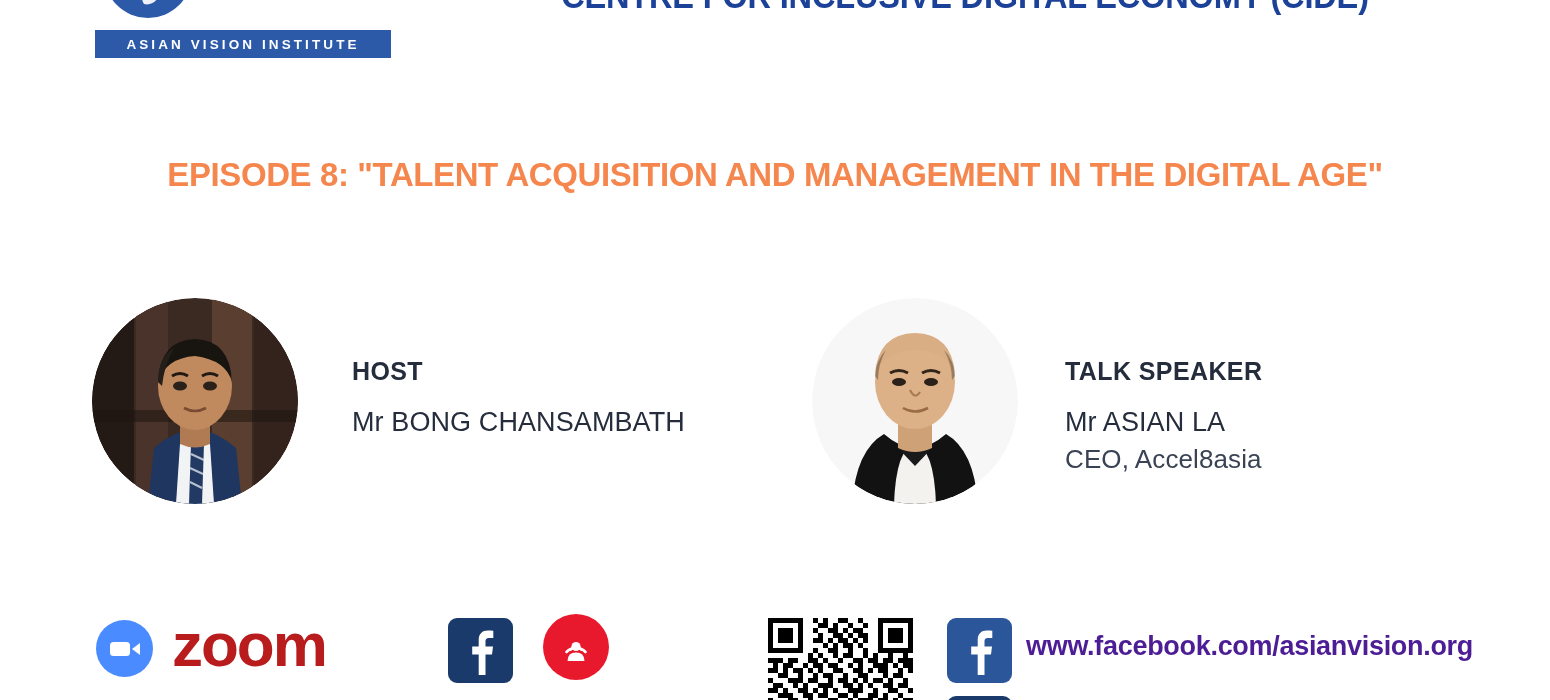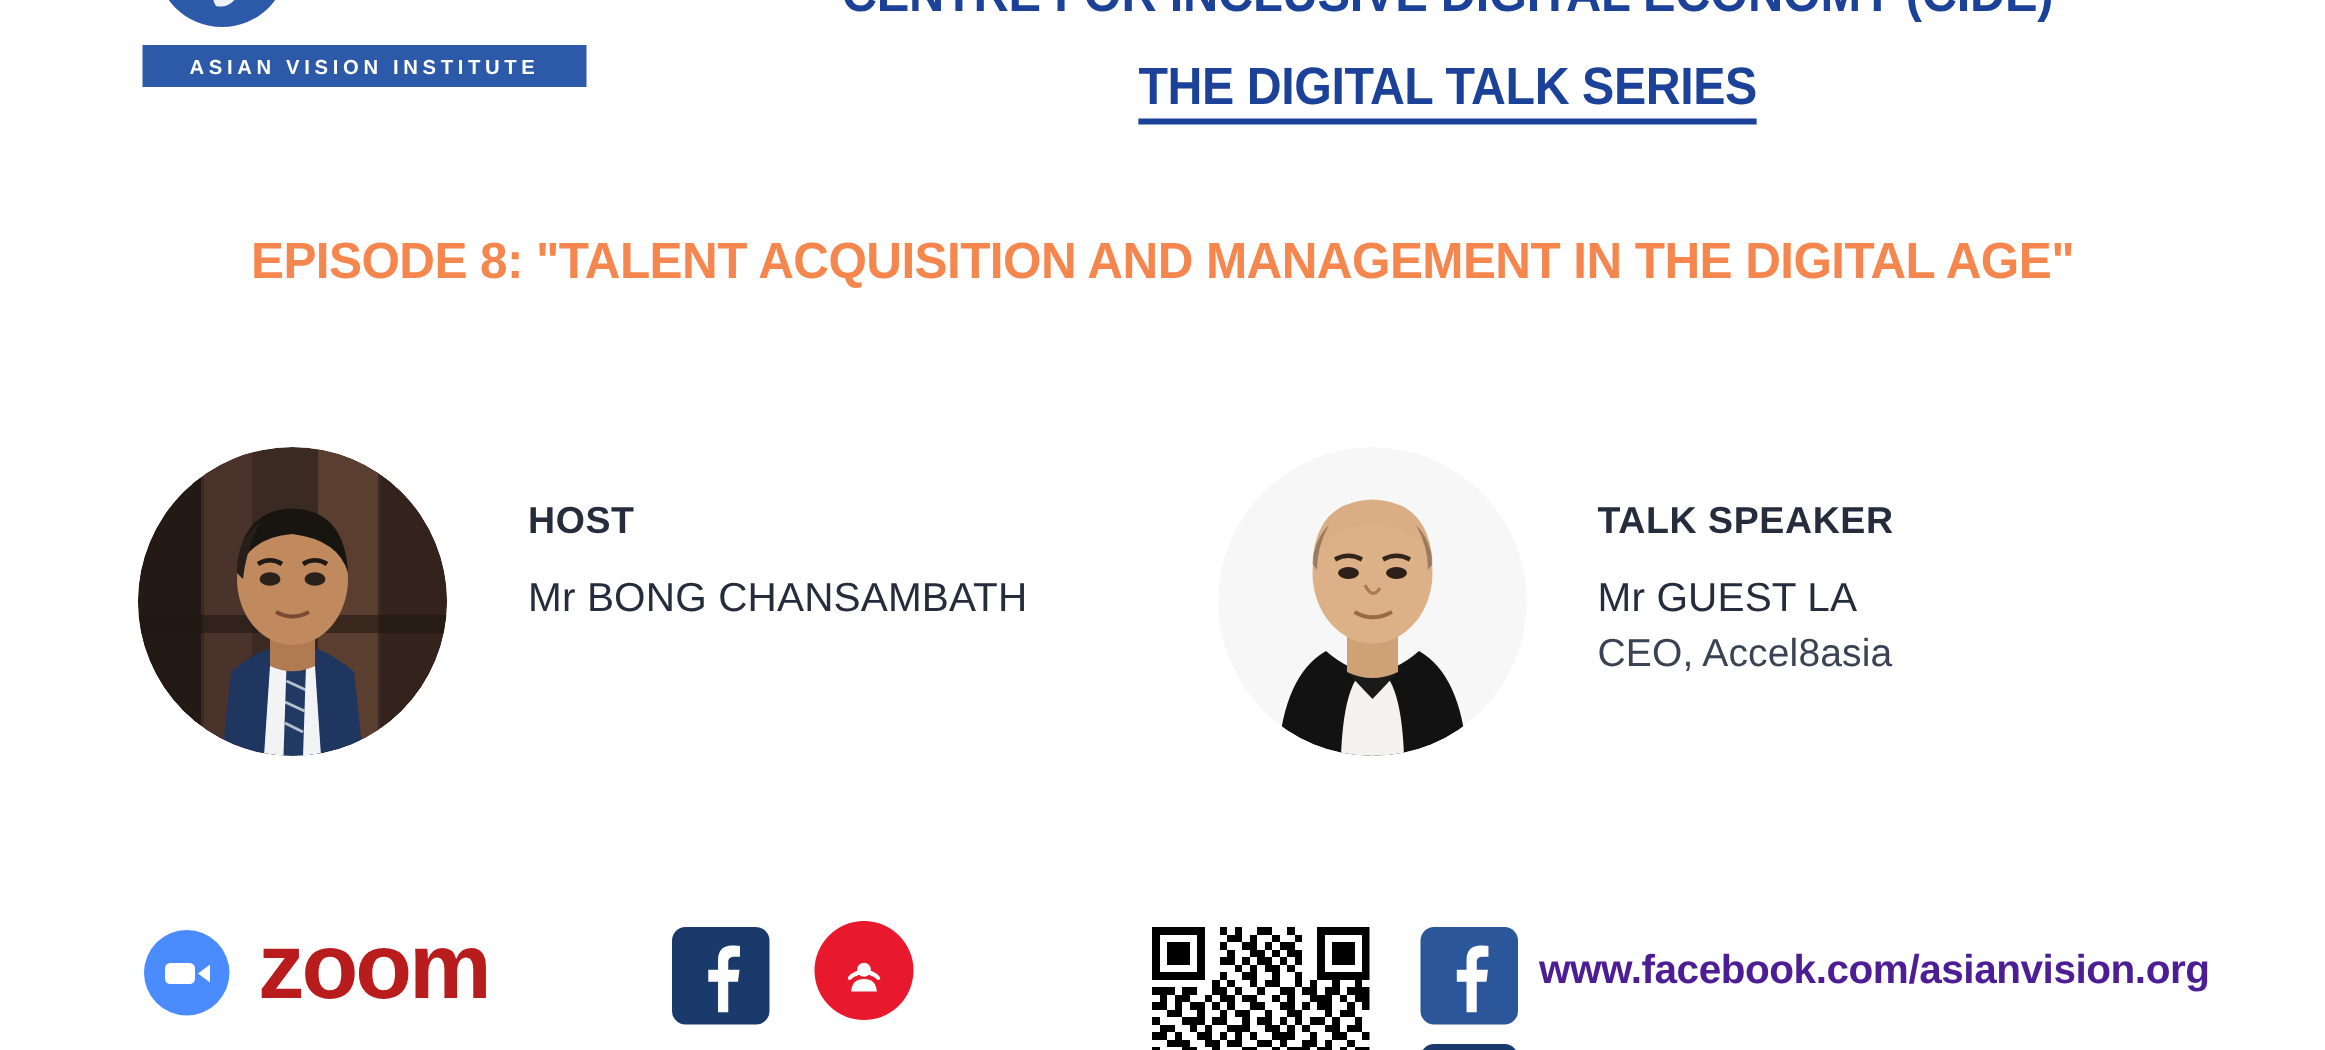--- a/index.html
+++ b/index.html
@@ -108,20 +108,21 @@
     height: 206px;
     border-radius: 50%;
     overflow: hidden;
   }
   #host-photo  { left: 92px;  top: 298px; }
   #guest-photo { left: 812px; top: 298px; }
 
   .person-info {
     position: absolute;
     width: 480px;
+    margin-top: 24px;
   }
   #host-info  { left: 352px;  top: 333px; }
   #guest-info { left: 1065px; top: 333px; }
 
   .role-label {
     color: #252D3D;
     font-size: 25px;
     font-weight: bold;
     letter-spacing: 0.4px;
     line-height: 1.15;
@@ -228,23 +229,20 @@
       </g>
       <text x="100" y="44" font-family="'Liberation Serif', serif" font-size="74" font-weight="bold" fill="#2C5AA8" letter-spacing="4">AVI</text>
     </svg>
     <div class="logo-banner">
       <span>ASIAN VISION INSTITUTE</span>
     </div>
   </div>
 
   <div class="centre-line">CENTRE FOR INCLUSIVE DIGITAL ECONOMY (CIDE)</div>
 
-  <div class="series-line">
-    <span>THE DIGITAL TALK SERIES</span>
-  </div>
 
   <div class="episode-title">EPISODE 8: "TALENT ACQUISITION AND MANAGEMENT IN THE DIGITAL AGE"</div>
 
   <div class="person-photo" id="host-photo">
     <svg viewBox="0 0 206 206" width="206" height="206">
       <defs>
         <clipPath id="clipHost">
             <circle cx="103" cy="103" r="103"></circle>
           </clipPath>
       </defs>
@@ -308,21 +306,21 @@
         <path d="M78 75 Q87 70 96 75" stroke="#312418" stroke-width="3" fill="none"></path>
         <path d="M110 75 Q119 70 128 75" stroke="#312418" stroke-width="3" fill="none"></path>
         <path d="M98 92 Q103 102 108 94" stroke="#A87B52" stroke-width="2.2" fill="none"></path>
         <path d="M91 110 Q103 117 116 110" stroke="#9A6B46" stroke-width="2.6" fill="none"></path>
       </g>
     </svg>
   </div>
 
   <div class="person-info" id="guest-info">
     <p class="role-label">TALK SPEAKER</p>
-    <p class="person-name">Mr GUEST LA</p>
+    <p class="person-name">Mr ASIAN LA</p>
     <p class="person-title">CEO, Accel8asia</p>
   </div>
 
   <div class="zoom-badge">
     <svg width="32" height="20" viewBox="0 0 32 20">
       <rect x="1" y="3" width="20" height="14" rx="3.5" fill="#FFFFFF"></rect>
       <path d="M23 10 L31 4 L31 16 Z" fill="#FFFFFF"></path>
     </svg>
   </div>
 

